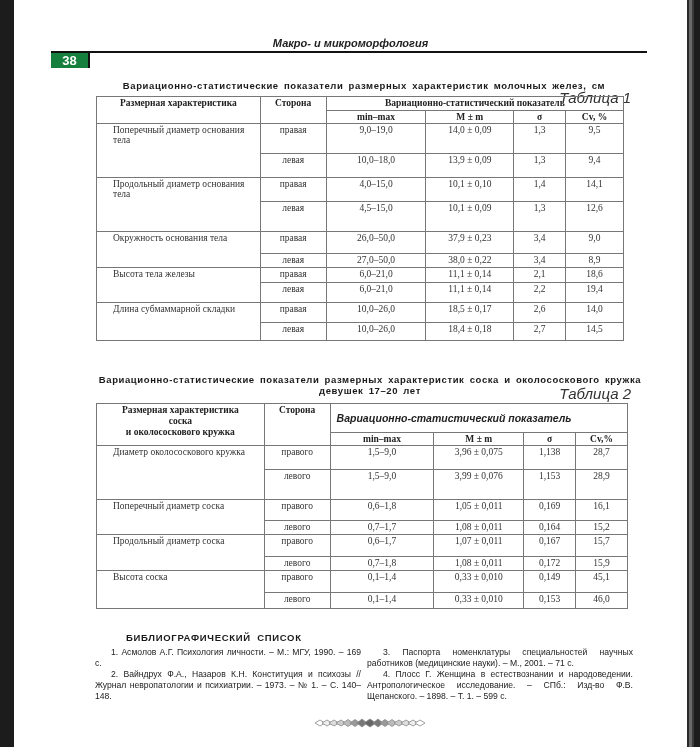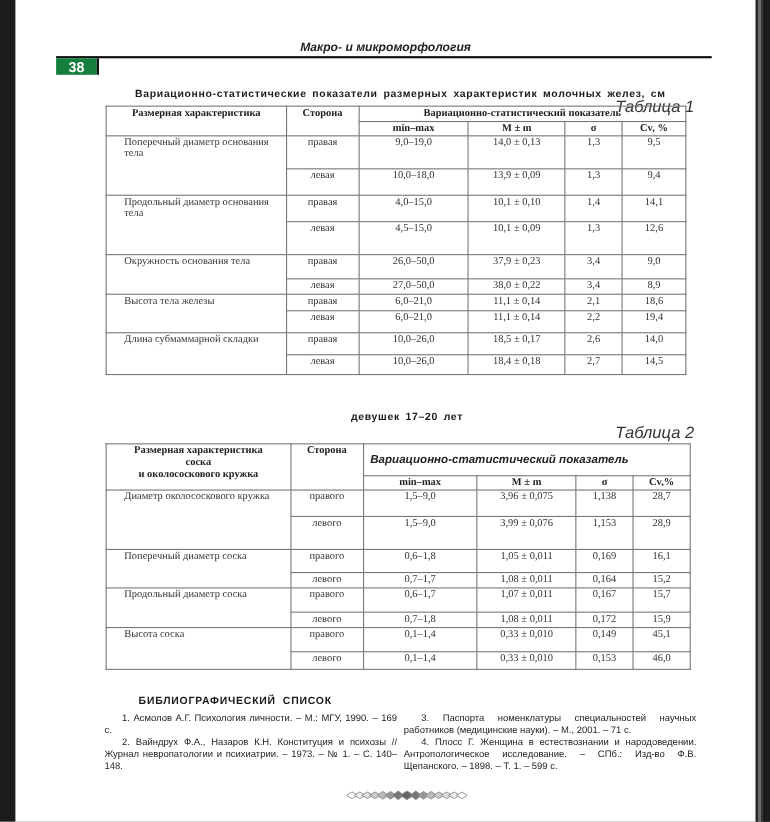--- a/index.html
+++ b/index.html
@@ -105,21 +105,21 @@
       <th>min–max</th>
       <th>M ± m</th>
       <th>σ</th>
       <th>Cv, %</th>
     </tr>
 
     <tr style="height:30px">
       <td class="feat" rowspan="2">Поперечный диаметр основания тела</td>
       <td>правая</td>
       <td>9,0–19,0</td>
-      <td>14,0 ± 0,13</td>
+      <td>14,0 ± 0,09</td>
       <td>1,3</td>
       <td>9,5</td>
     </tr>
     <tr style="height:24px">
       <td>левая</td>
       <td>10,0–18,0</td>
       <td>13,9 ± 0,09</td>
       <td>1,3</td>
       <td>9,4</td>
     </tr>
@@ -185,20 +185,21 @@
       <td>10,0–26,0</td>
       <td>18,4 ± 0,18</td>
       <td>2,7</td>
       <td>14,5</td>
     </tr>
   </tbody>
     </table>
 
   <div class="tcap" style="top:360px;">Таблица 2</div>
   <div class="ttitle" style="top:374px; left:76px; width:560px;">
+    <div>Вариационно-статистические показатели размерных характеристик соска и околососкового кружка</div>
     <div>девушек 17–20 лет</div>
   </div>
 
   <table class="dt" style="left:82px; top:403px; width:532px;">
     <colgroup>
       <col style="width:168px">
         <col style="width:66px">
         <col style="width:104px">
         <col style="width:90px">
         <col style="width:52px">

